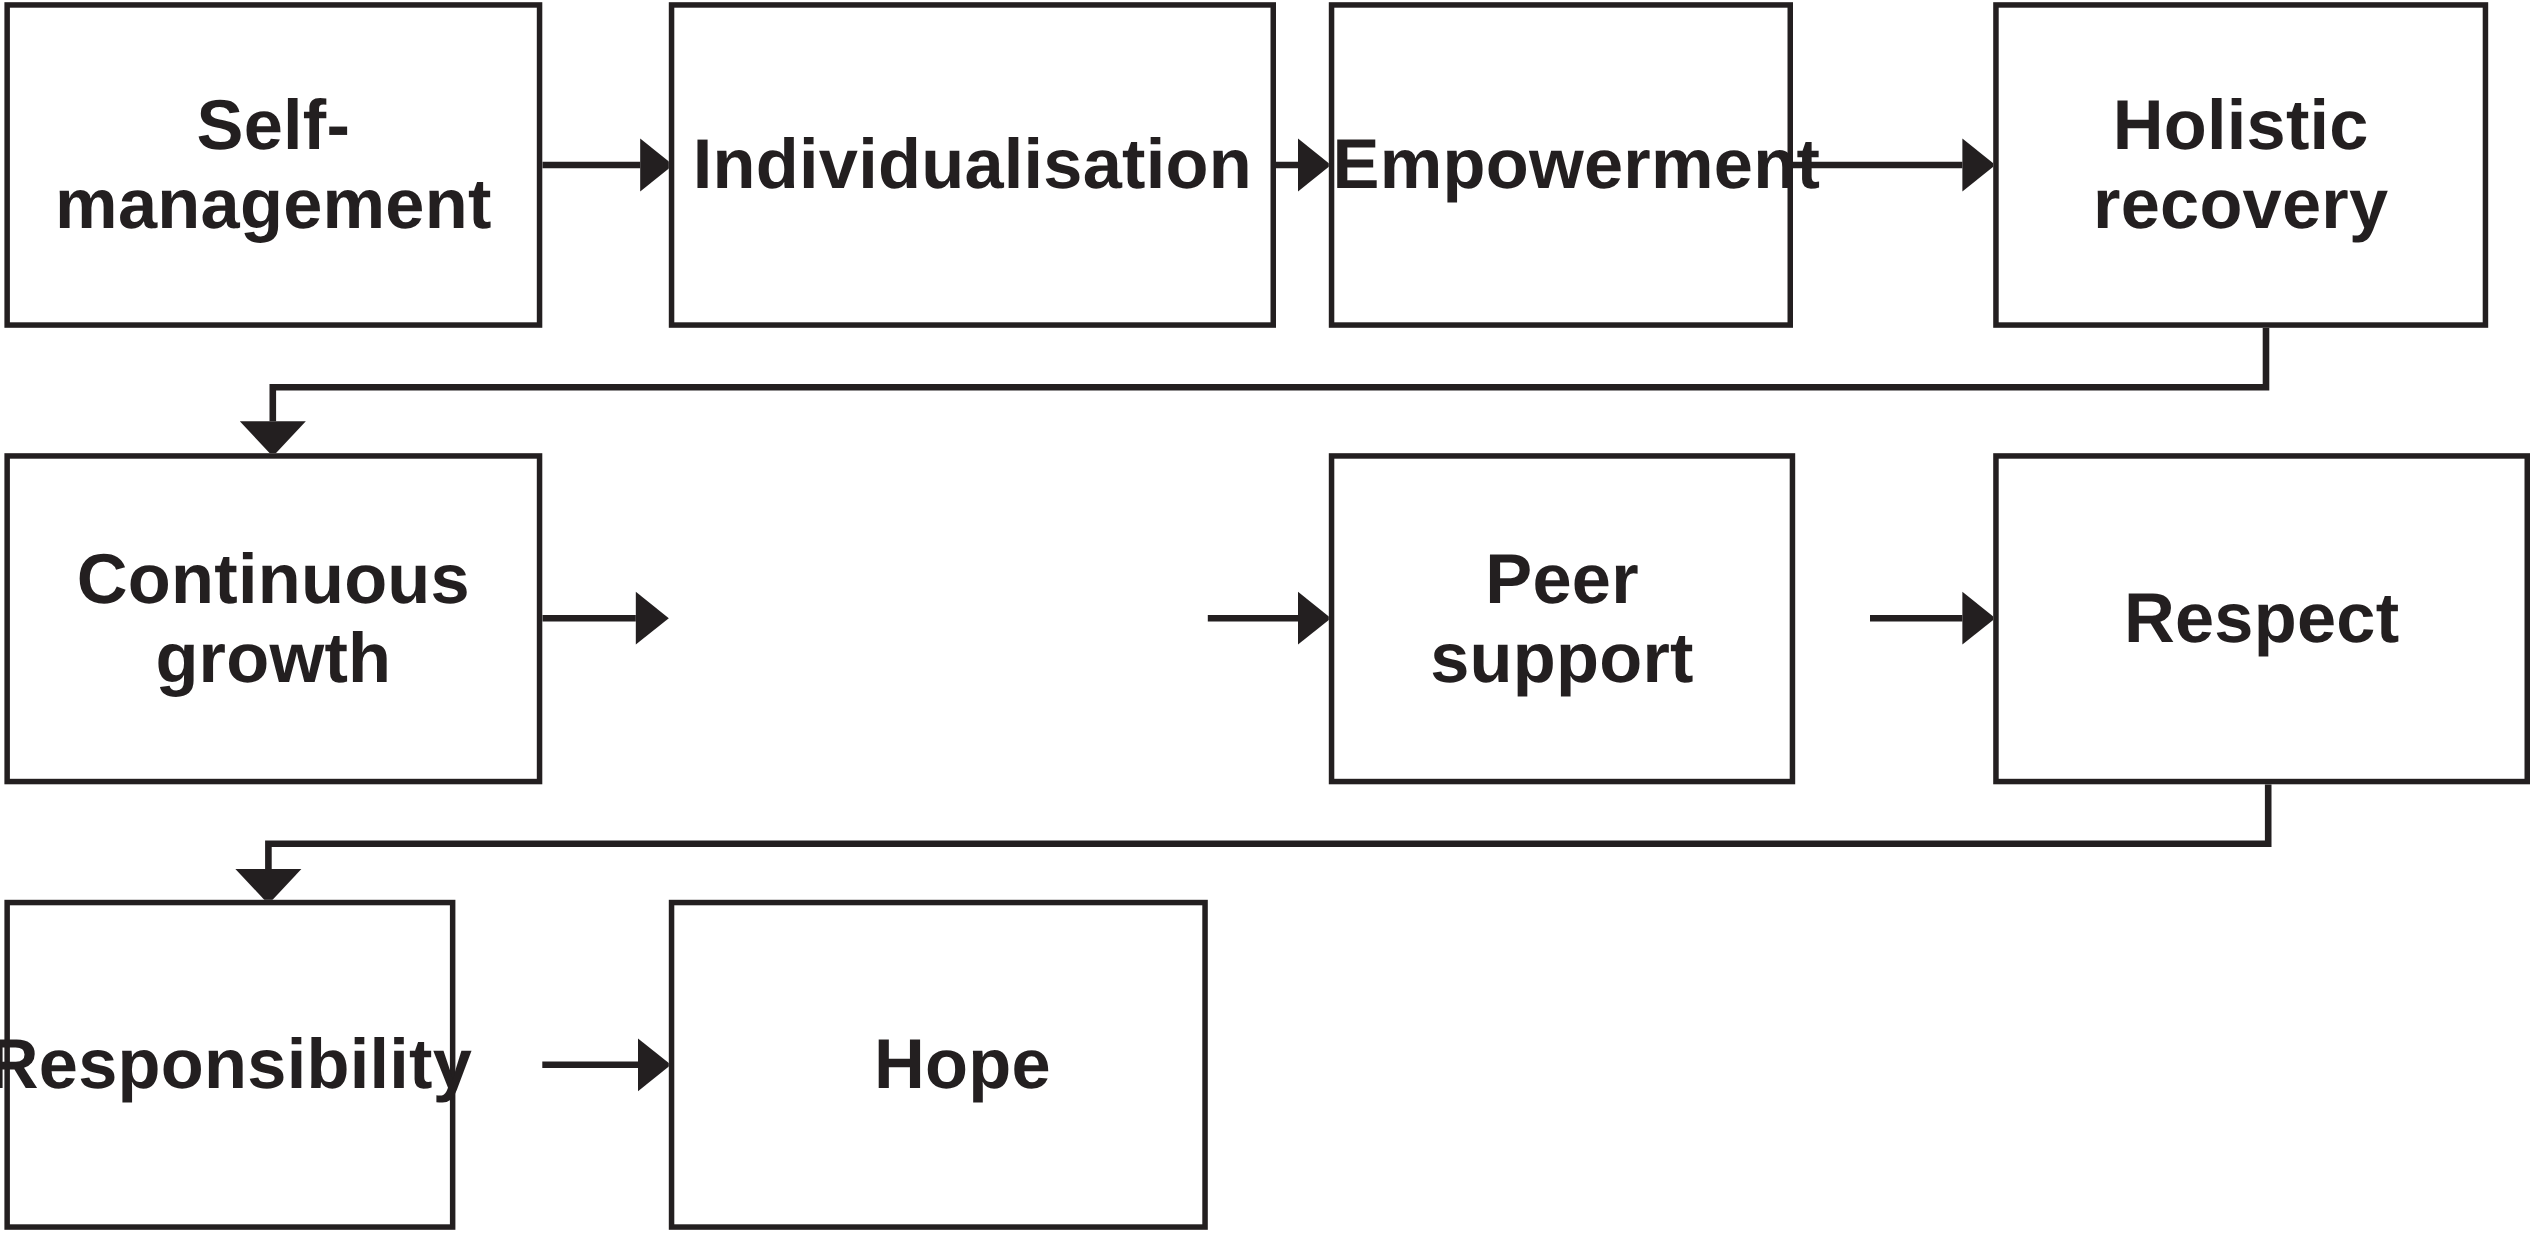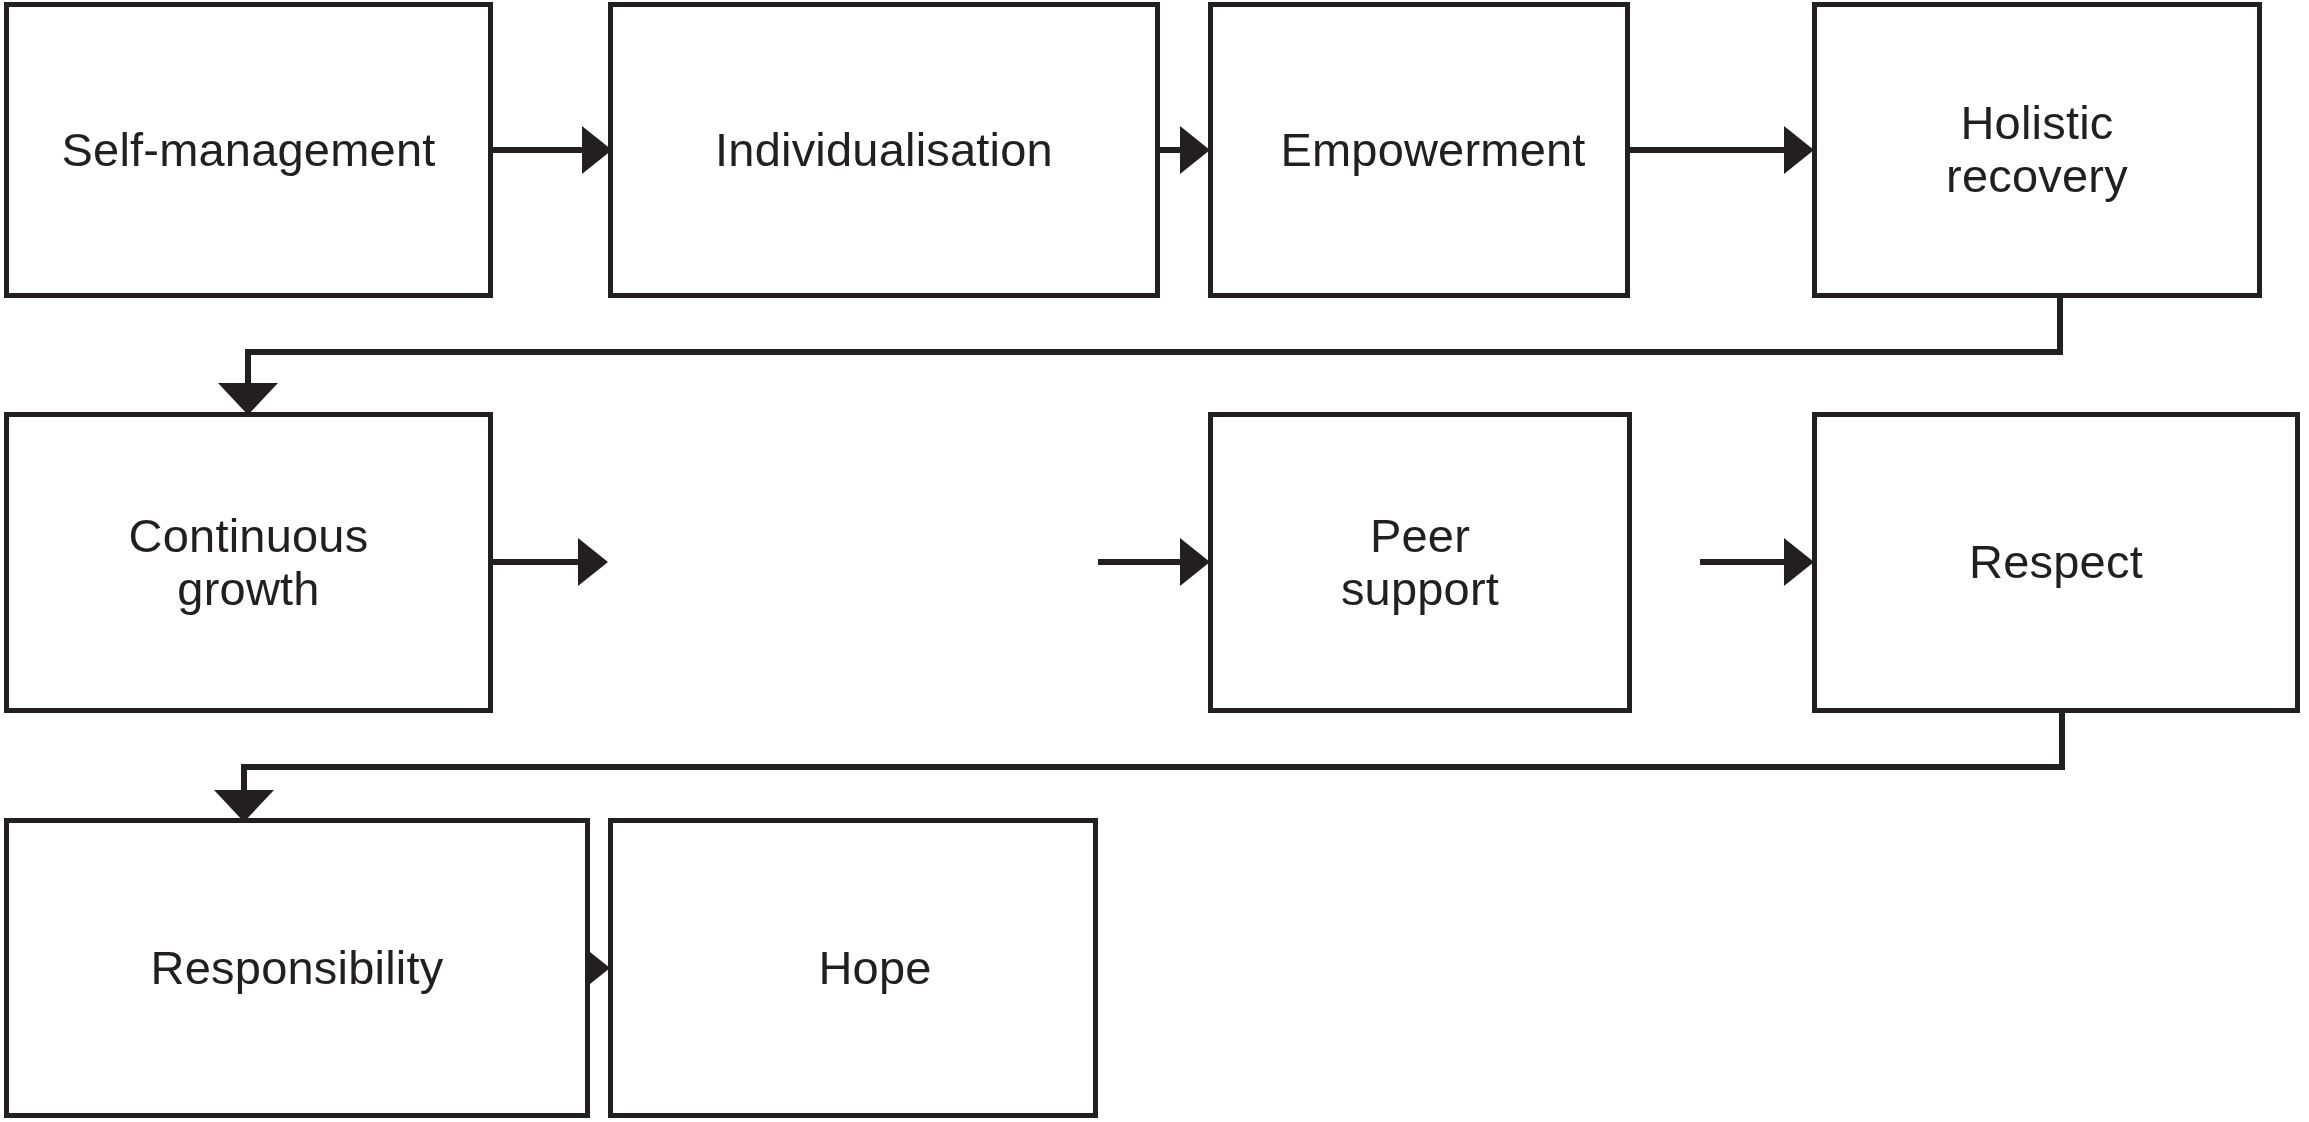--- a/index.html
+++ b/index.html
@@ -22,24 +22,24 @@
     position: absolute;
     box-sizing: border-box;
     background: #ffffff;
     border: 5px solid #231f20;
     display: flex;
     align-items: center;
     justify-content: center;
     text-align: center;
   }
   .node-label {
-    font-size: 47px;
+    font-size: 64px;
     line-height: 1.12;
     color: #231f20;
-    font-weight: 400;
+    font-weight: 700;
     letter-spacing: 0.2px;
     white-space: pre-line;
     padding: 0 10px;
   }
   svg.edges {
     position: absolute;
     left: 0;
     top: 0;
     width: 2309px;
     height: 1122px;
@@ -132,21 +132,21 @@
 
   <div class="node" style="left:1208px; top:412px; width:424px; height:301px;">
     <span class="node-label">Peer
 support</span>
   </div>
 
   <div class="node" style="left:1812px; top:412px; width:488px; height:301px;">
     <span class="node-label">Respect</span>
   </div>
 
-  <div class="node" style="left:4px; top:818px; width:586px; height:300px;">
+  <div class="node" style="left:4px; top:818px; width:410px; height:300px;">
     <span class="node-label">Responsibility</span>
   </div>
 
   <div class="node" style="left:608px; top:818px; width:490px; height:300px;padding-left:44px;">
     <span class="node-label">Hope</span>
   </div>
 
 </div>
 
 </body></html>

